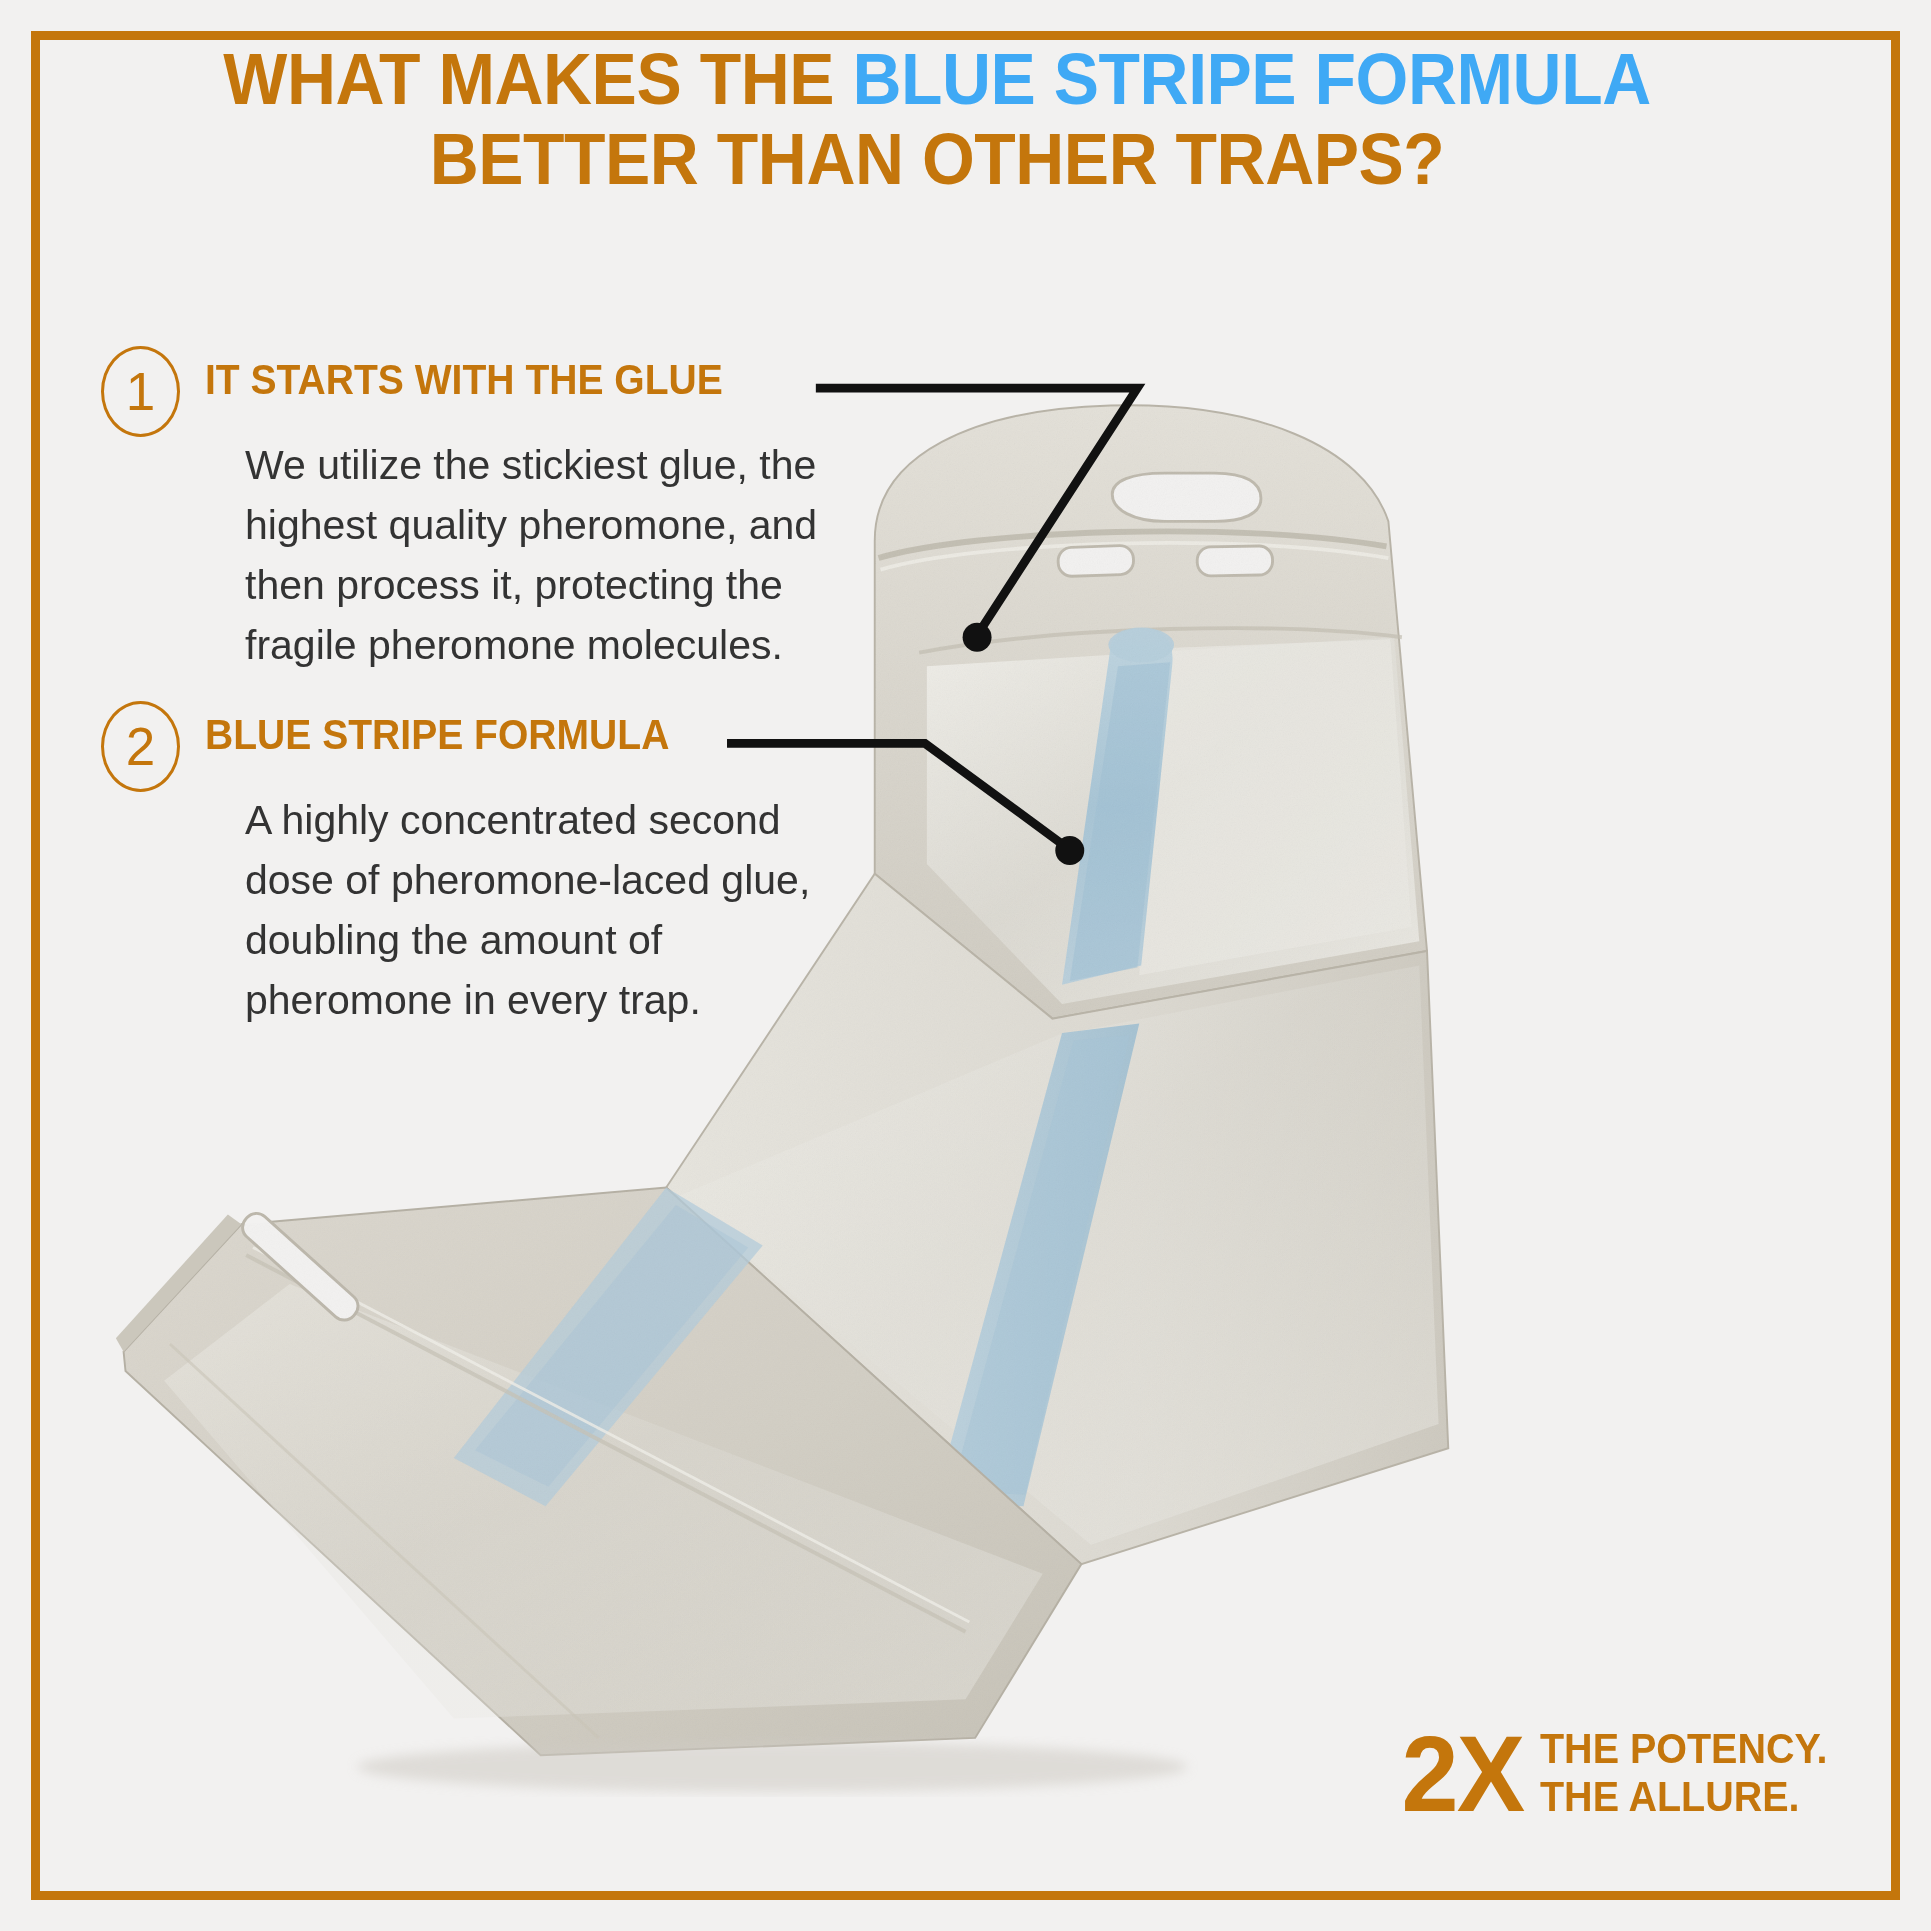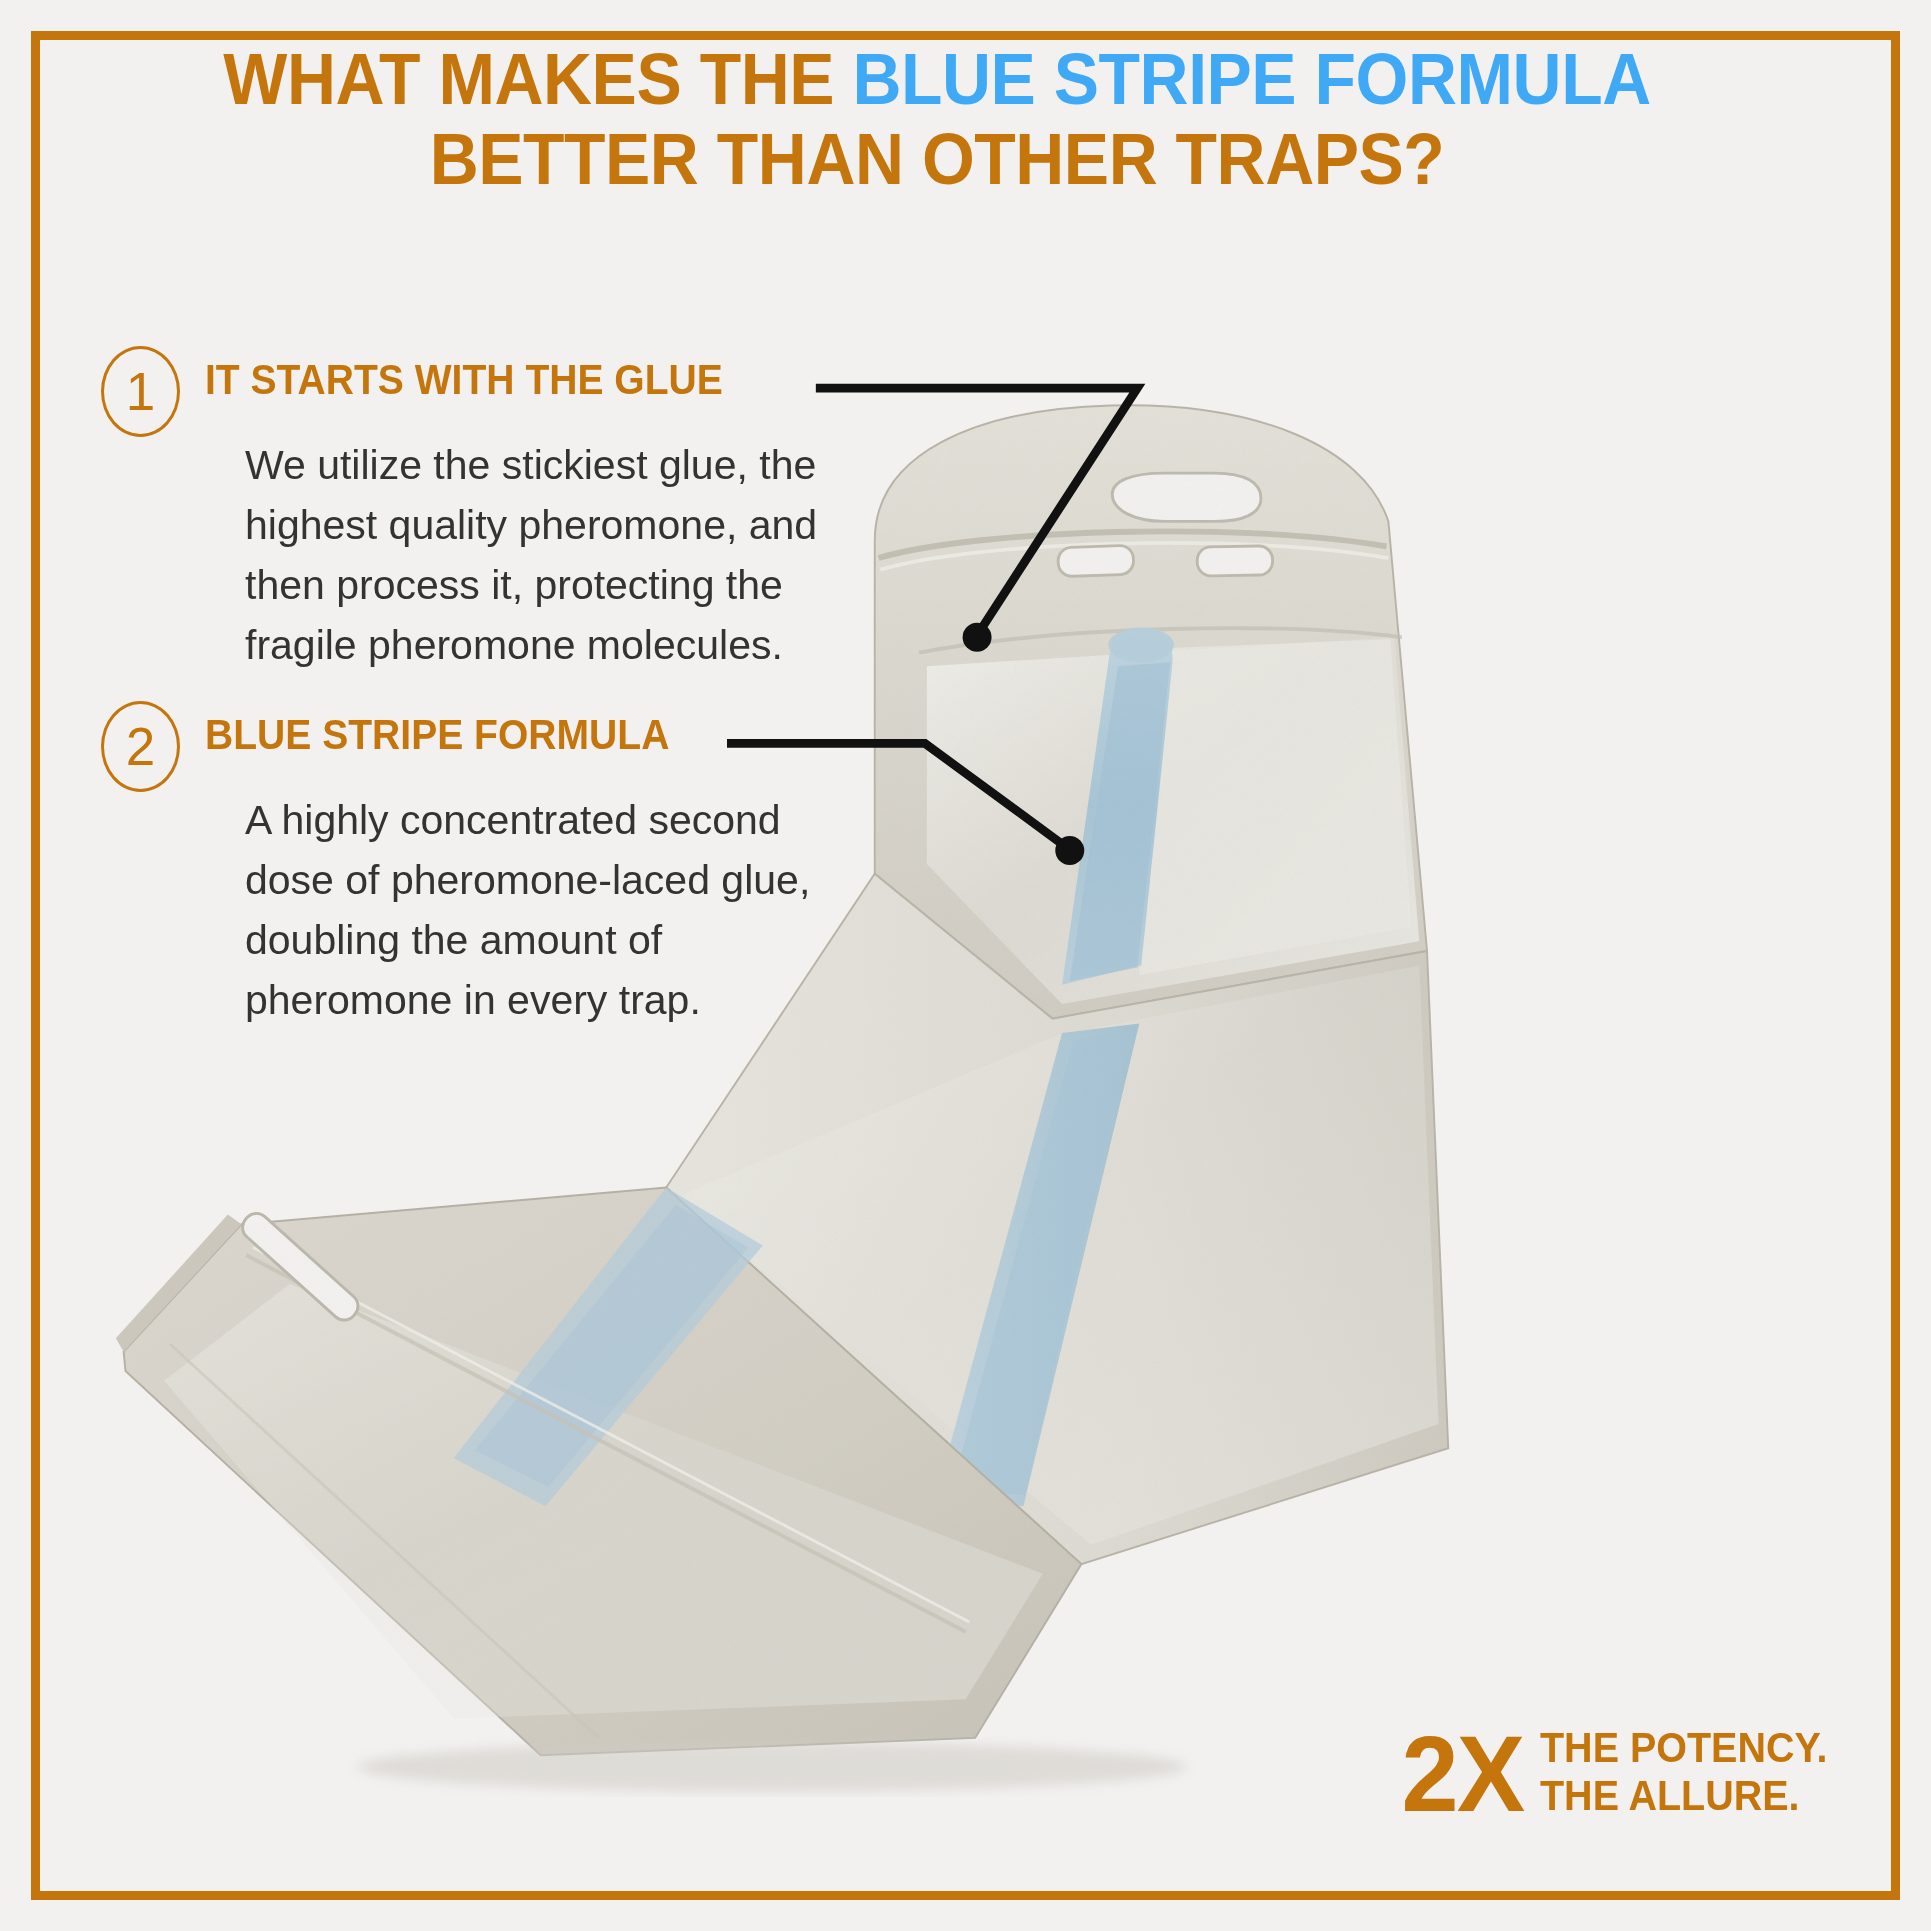--- a/index.html
+++ b/index.html
@@ -63,21 +63,21 @@
     font-size:41px;
     line-height:60px;
     color:#333333;
     font-weight:400;
     margin-left:40px;
   }
 
   
   #badge{
     position:absolute; right:85px; bottom:108px;
-    display:flex; align-items:flex-start; gap:17.4px;
+    display:flex; align-items:center; gap:17.4px;
     color:#C4760C;
   }
   #badge .big{
     font-size:108px; font-weight:bold; line-height:0.92;
     letter-spacing:-1.9px;
     transform:scaleX(0.95); transform-origin:right center;
   }
   #badge .small{
     font-size:42px; font-weight:bold; line-height:1.16;
     text-align:left; letter-spacing:0px;

